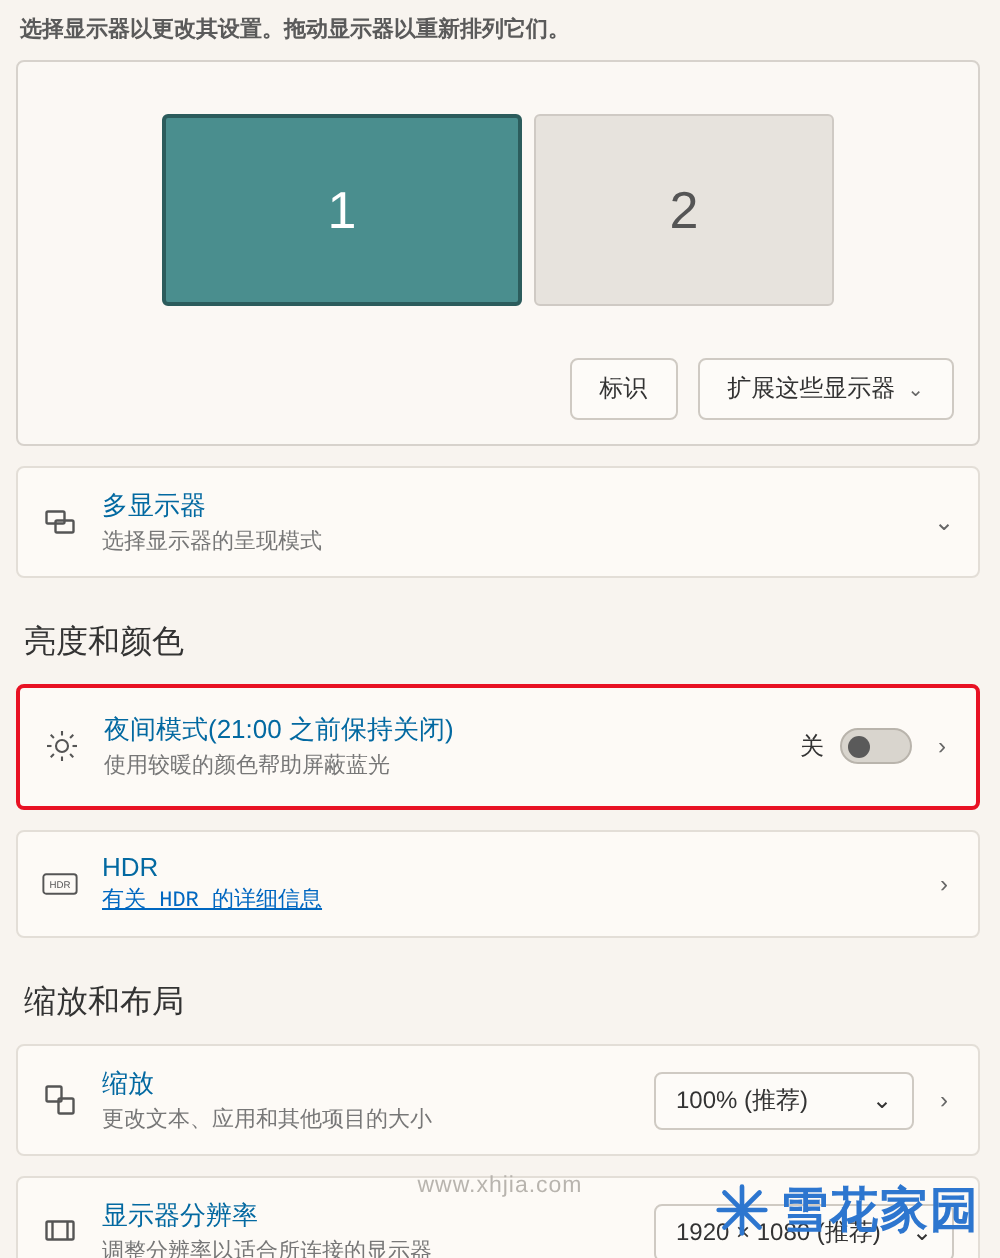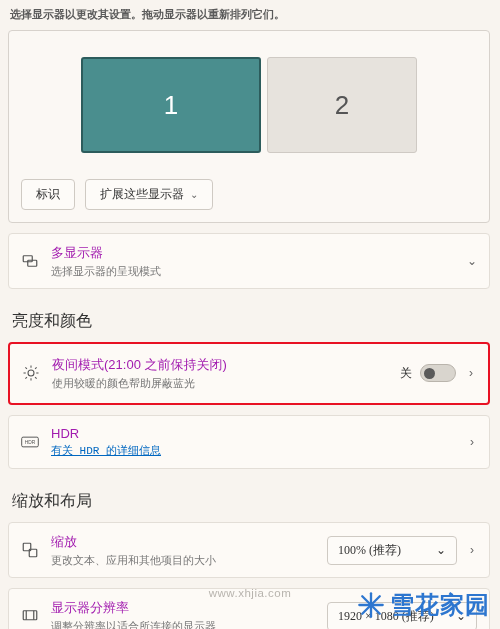--- a/index.html
+++ b/index.html
@@ -44,20 +44,21 @@
     border: 2px solid #2c5c5c;
   }
   .monitor.secondary {
     width: 150px;
     background: #e7e3dd;
     color: #555;
     border: 1px solid #cfcac4;
   }
   .arrange-actions {
     display: flex;
+    justify-content: flex-end;
     gap: 10px;
   }
   .btn {
     background: #fdfbf8;
     border: 1px solid #cfcac3;
     border-radius: 4px;
     padding: 6px 14px;
     font-size: 12px;
     cursor: pointer;
     display: flex;
@@ -83,21 +84,21 @@
     padding: 12px 12px;
   }
   .card .ico {
     width: 18px;
     flex: 0 0 18px;
     display: flex;
     justify-content: center;
     color: #555;
   }
   .card .body { flex: 1; }
-  .card .title { font-size: 13px; color: #a21caf; }
+  .card .title { font-size: 13px; color: #0369a1; }
   .card .sub { font-size: 11px; color: #777; margin-top: 2px; line-height: 1.3; }
   .card .link { color: #0067c0; text-decoration: underline; cursor: pointer; font-family: Liberation Mono, monospace; }
   .card .right {
     display: flex;
     align-items: center;
     gap: 10px;
   }
   .chevron { color: #666; font-size: 12px; width: 10px; text-align: center; cursor: pointer; }
   .dropdown {
     border: 1px solid #cfcac3;
@@ -105,21 +106,20 @@
     border-radius: 4px;
     padding: 5px 10px;
     font-size: 12px;
     display: flex;
     align-items: center;
     gap: 10px;
     min-width: 130px;
     justify-content: space-between;
     cursor: pointer;
     color: #333;
-    font-family: Liberation Serif, serif;
   }
   .section-header {
     font-size: 16px;
     color: #333;
     margin: 22px 0 6px 4px;
   }
   .toggle-wrap { display: flex; align-items: center; gap: 8px; }
   .toggle-label { font-size: 12px; color: #333; }
   .toggle {
     width: 36px; height: 18px;

